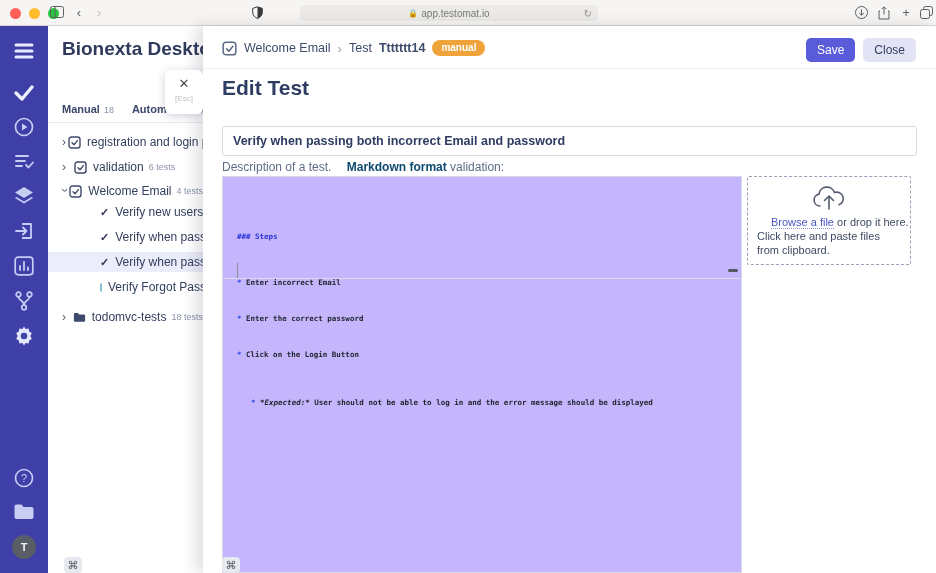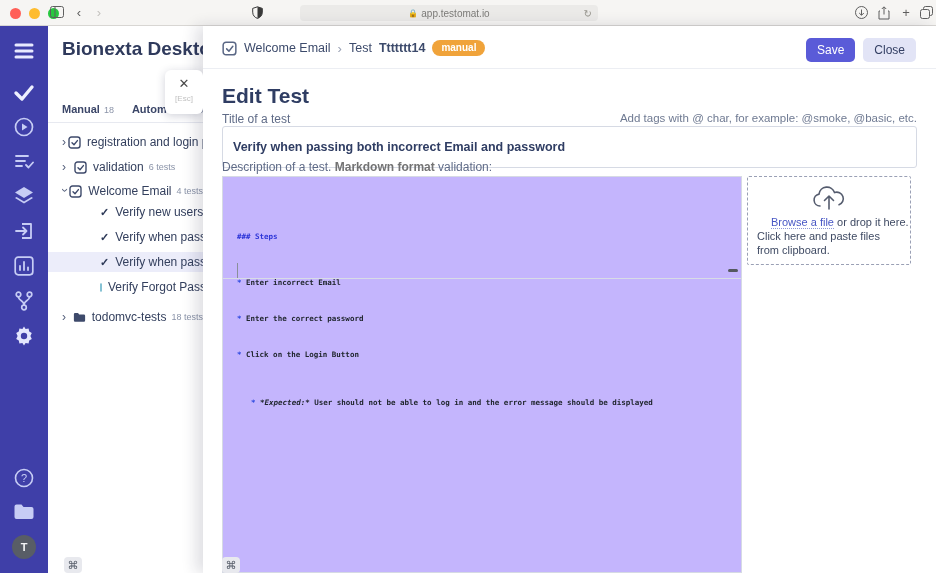--- a/index.html
+++ b/index.html
@@ -55,28 +55,28 @@
           box-shadow:-7px 0 14px rgba(25,30,60,.14); }
   .bc { position:absolute; top:14px; left:19px; display:flex; align-items:center; gap:7px; font-size:12.5px; color:#3c4a6b; }
   .bc .sep { color:#9aa2b5; font-size:13px; }
   .bc .bold { font-weight:bold; }
   .badge { background:#f0a33a; color:#fff; font-size:10px; font-weight:bold; border-radius:9px; padding:2px 9px 3px; }
   .hdr-btns { position:absolute; top:12px; right:20px; display:flex; gap:8px; }
   .btn { font-size:12px; border:none; border-radius:5px; padding:5px 11px; cursor:pointer; font-family:inherit; }
   .btn.save { background:#5a5bd8; color:#fff; }
   .btn.close { background:#e2e4f6; color:#333f63; }
   .hdr-line { position:absolute; top:42px; left:0; width:733px; height:1px; background:#eceef3; }
-  .h1 { position:absolute; top:58px; left:19px; font-size:21px; font-weight:bold; color:#2f3d63; }
+  .h1 { position:absolute; top:50px; left:19px; font-size:21px; font-weight:bold; color:#2f3d63; }
   .lbl-row { position:absolute; top:86px; left:19px; right:19px; display:flex; justify-content:space-between; }
   .lbl { font-size:12px; color:#5f6b87; }
   .hint { font-size:11.5px; color:#6f7a92; }
-  .title-input { position:absolute; top:100px; left:19px; width:695px; height:42px; border:1px solid #d6dae4; border-radius:3px;
+  .title-input { position:absolute; top:100px; left:19px; width:695px; height:30px; border:1px solid #d6dae4; border-radius:3px;
                  font-family:inherit; font-size:12.5px; font-weight:bold; color:#2f3d63; padding:0 10px; background:#fff; }
   .desc-lbl { position:absolute; top:134px; left:19px; font-size:12px; color:#5f6b87; }
-  .desc-lbl b { color:#737373; }
+  .desc-lbl b { color:#0c4a6e;margin-left:12px; }
 
   .editor { position:absolute; top:150px; left:19px; width:520px; height:397px; border:1px solid #d6dae4; background:#c4b5fd; overflow:hidden; }
   .ed-content { position:absolute; top:30px; left:14px; right:10px; font-family:"DejaVu Sans Mono", monospace;
                 font-size:7.5px; font-weight:bold; color:#20262e; line-height:12px; white-space:pre; }
   .ed-h { color:#2d35d8; margin-bottom:10px; }
   .ed-b { }
   .ed-star { color:#2d49e0; }
   .ed-exp { padding-left:14px;margin-top:12px; }
   .ed-exp em { font-style:italic; }
   .ed-caret { position:absolute; left:14px; top:86px; width:1px; height:15px; background:#8a8f9a; }
@@ -314,24 +314,20 @@
       <span class="badge">manual</span>
     </div>
     <div class="hdr-btns">
       <button class="btn save">Save</button>
       <button class="btn close">Close</button>
     </div>
     <div class="hdr-line"></div>
 
     <div class="h1">Edit Test</div>
 
-    <div class="lbl-row">
-      <span class="lbl">Title of a test</span>
-      <span class="hint">Add tags with @ char, for example: @smoke, @basic, etc.</span>
-    </div>
     <input class="title-input" type="text" value="Verify when passing both incorrect Email and password" style="">
 
     <div class="desc-lbl"><span>Description of a test. </span><b>Markdown format</b><span> validation:</span></div>
 
     <div class="editor">
       <div class="ed-content">
         <div class="ed-h">### Steps</div>
         <div class="ed-b"><span class="ed-star">*</span> <span>Enter incorrect Email</span></div>
         <div class="ed-b"><span class="ed-star">*</span> <span>Enter the correct password</span></div>
         <div class="ed-b"><span class="ed-star">*</span> <span>Click on the Login Button</span></div>

